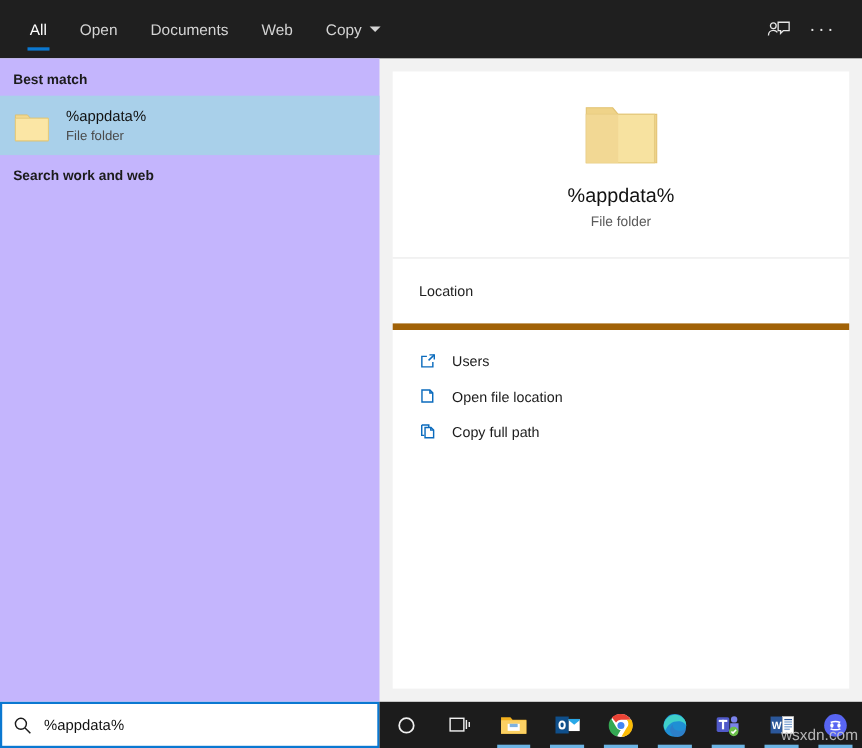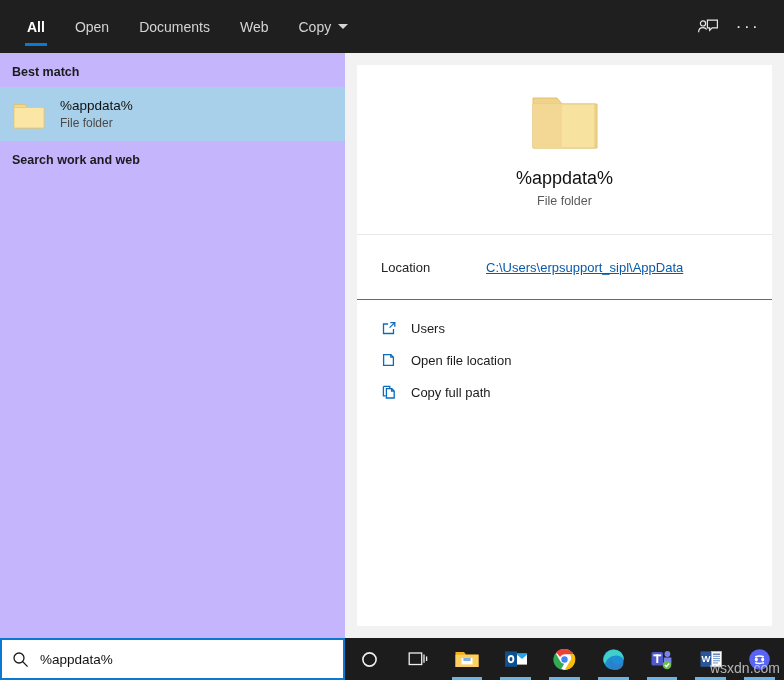--- a/index.html
+++ b/index.html
@@ -38,21 +38,21 @@
     position: relative;
     height: 53px;
     display: flex;
     align-items: center;
     padding: 0 15px;
     color: #d4d4d4;
     font-size: 14px;
     cursor: default;
     white-space: nowrap;
   }
-  .tab.active { color: #ffffff; font-weight: bold; align-items: center; }
+  .tab.active { color: #ffffff; font-weight: normal; align-items: center; }
   .tab.active::after {
     content: "";
     position: absolute;
     left: 13px; right: 13px;
     bottom: 7px;
     height: 3px;
     background: #0b78d1;
   }
   .tab .chev {
     display: inline-block;
@@ -142,21 +142,21 @@
   }
   .hero-icon { width: 72px; height: 62px; position: relative; margin-bottom: 12px; }
   .hero-title { font-size: 18px; color: #111; line-height: 24px; }
   .hero-sub { font-size: 12.5px; color: #5a5a5a; margin-top: 4px; }
 
   .detail-location {
     height: 65px;
     display: flex;
     align-items: center;
     padding: 0 24px;
-    border-bottom: 1px solid #a16207;
+    border-bottom: 6px solid #a16207;
   }
   .loc-label { font-size: 13px; color: #232323; width: 105px; flex: 0 0 105px; }
   .loc-link {
     font-size: 13px;
     color: #0a5aa8;
     text-decoration: underline;
     cursor: pointer;
     white-space: nowrap;
   }
 
@@ -309,21 +309,20 @@
           <path d="M4 12h62v44H4z" fill="#f7e2a0" stroke="#e6cb80" stroke-width="1"></path>
           <path d="M4 12h29v44H4z" fill="#f2d894"></path>
         </svg>
       </div>
       <div class="hero-title">%appdata%</div>
       <div class="hero-sub">File folder</div>
     </div>
 
     <div class="detail-location">
       <div class="loc-label">Location</div>
-      <div class="loc-link">C:\Users\erpsupport_sipl\AppData</div>
     </div>
 
     <div class="actions">
       <div class="action-row">
         <div class="action-ico">
           <svg width="16" height="16" viewBox="0 0 16 16" fill="none" stroke="#0b6bbd" stroke-width="1.3">
             <path d="M12.5 9v4.5H2.5V4h4.6"></path>
             <polyline points="9.4,2.6 13.8,2.6 13.8,6.8"></polyline>
             <line x1="13.8" y1="2.6" x2="8.6" y2="7.6"></line>
           </svg>

